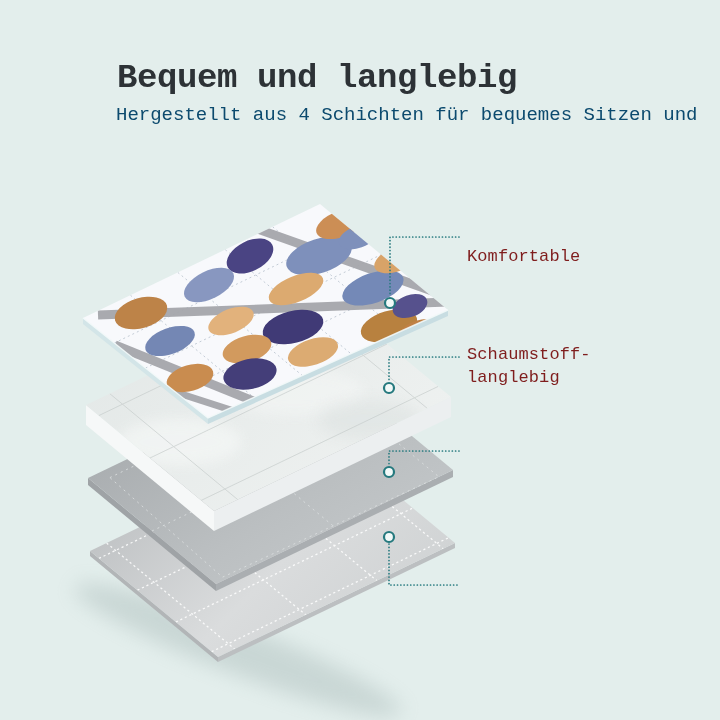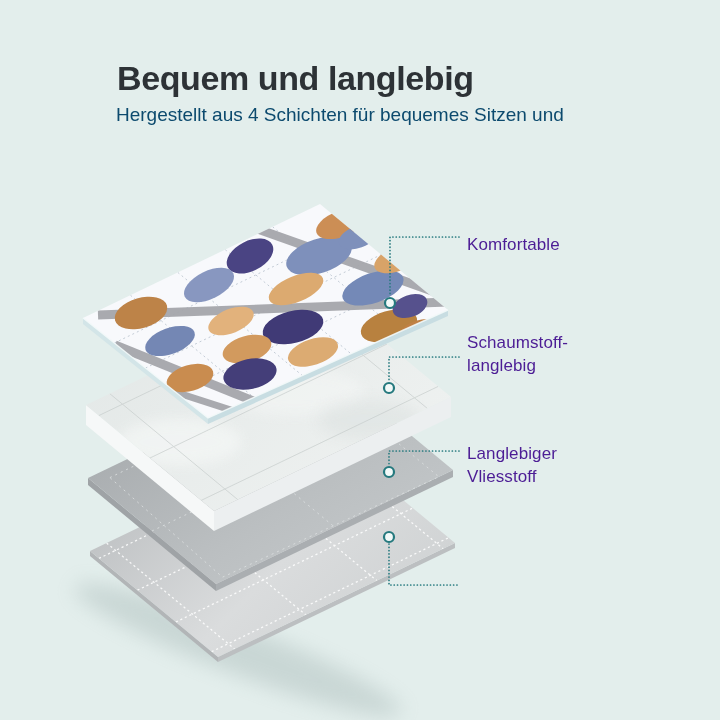--- a/index.html
+++ b/index.html
@@ -1,26 +1,26 @@
 <!DOCTYPE html>
 <html><head>
 <meta charset="utf-8">
 <style>
   html,body{margin:0;padding:0;}
   body{width:720px;height:720px;overflow:hidden;background:#e3eeec;
        font-family:"Liberation Sans", sans-serif;}
-  .canvas{position:relative;width:720px;height:720px;background:#e3eeec;}
+  .canvas{position:relative;width:720px;height:720px;background:#e3eeec;font-family:Liberation Mono, monospace;}
   .title{position:absolute;left:117px;top:36px;font-size:34px;line-height:38px;
          font-weight:700;color:#2d3236;letter-spacing:-0.4px;white-space:nowrap;}
   .subtitle{position:absolute;left:116px;top:84px;font-size:19px;line-height:24px;
             color:#0c4a6e;}
   .subtitle span{display:block;white-space:nowrap;}
   .illustration{position:absolute;left:0;top:0;}
   .callout-label{position:absolute;left:467px;font-size:17px;line-height:23px;
-                 color:#4c1d95;letter-spacing:0.1px;}
+                 color:#7f1d1d;letter-spacing:0.1px;margin-top:12px;}
   .callout-label span{display:block;white-space:nowrap;}
   .label-1{top:233px;} .label-2{top:331px;} .label-3{top:442px;} .label-4{top:578px;}
 </style>
 </head>
 <body>
 
 <div class="canvas">
 
   <h1 class="title">Bequem und langlebig</h1>
 
@@ -176,18 +176,14 @@
     </g>
   </svg>
 
   <div class="callout-label label-1">
       <span>Komfortable</span>
     </div>
   <div class="callout-label label-2">
       <span>Schaumstoff-</span>
       <span>langlebig</span>
     </div>
-  <div class="callout-label label-3">
-      <span>Langlebiger</span>
-      <span>Vliesstoff</span>
-    </div>
 
 </div>
 
 </body></html>

